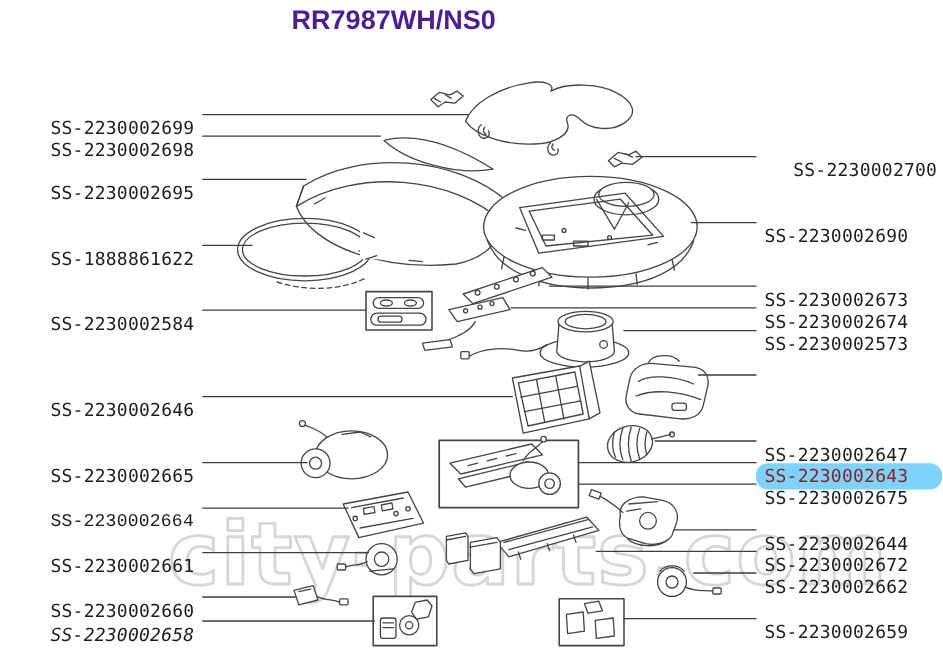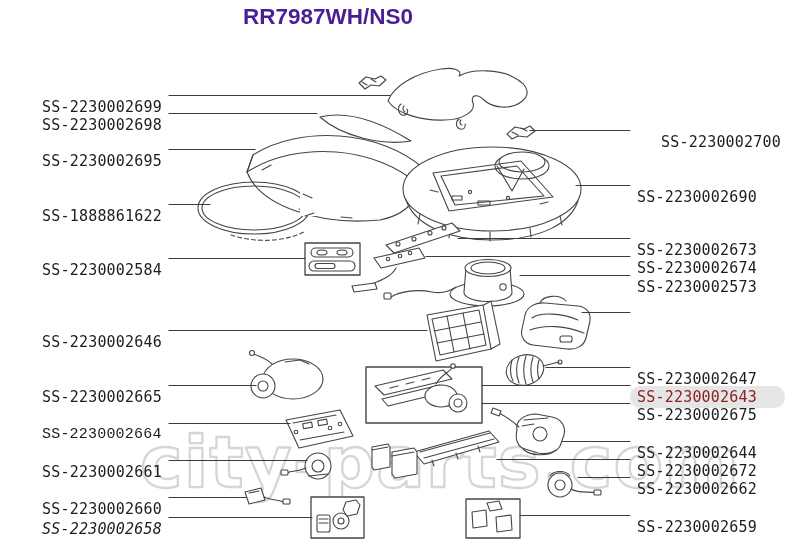--- a/index.html
+++ b/index.html
@@ -12,21 +12,21 @@
     position:absolute;left:243px;top:4px;z-index:4;
     font-family:"Liberation Sans", sans-serif;font-weight:bold;
     font-size:22.5px;color:#4c1d95;letter-spacing:0px;white-space:nowrap;
   }
   #labels-layer{position:absolute;left:0;top:12px;width:786px;height:542px;z-index:5;padding-left:36px;}
   .part-label{
     position:absolute;font-size:15px;line-height:18px;color:#1d1d1d;
     white-space:nowrap;letter-spacing:0.2px;cursor:pointer;
   }
   .part-label.highlighted{
-    background:#e5e5e5;color:#8a2220;border-radius:10px;
+    background:#7dd3fc;color:#8a2220;border-radius:10px;
     padding:2px 28px 2px 7px;
   }
 </style>
 </head>
 <body>
 
 <div id="title">RR7987WH/NS0</div>
 
 <svg id="diagram-svg" width="786" height="542" viewBox="0 0 786 542" fill="none" stroke="#454545" stroke-width="1.1" stroke-linecap="round" stroke-linejoin="round">
 

